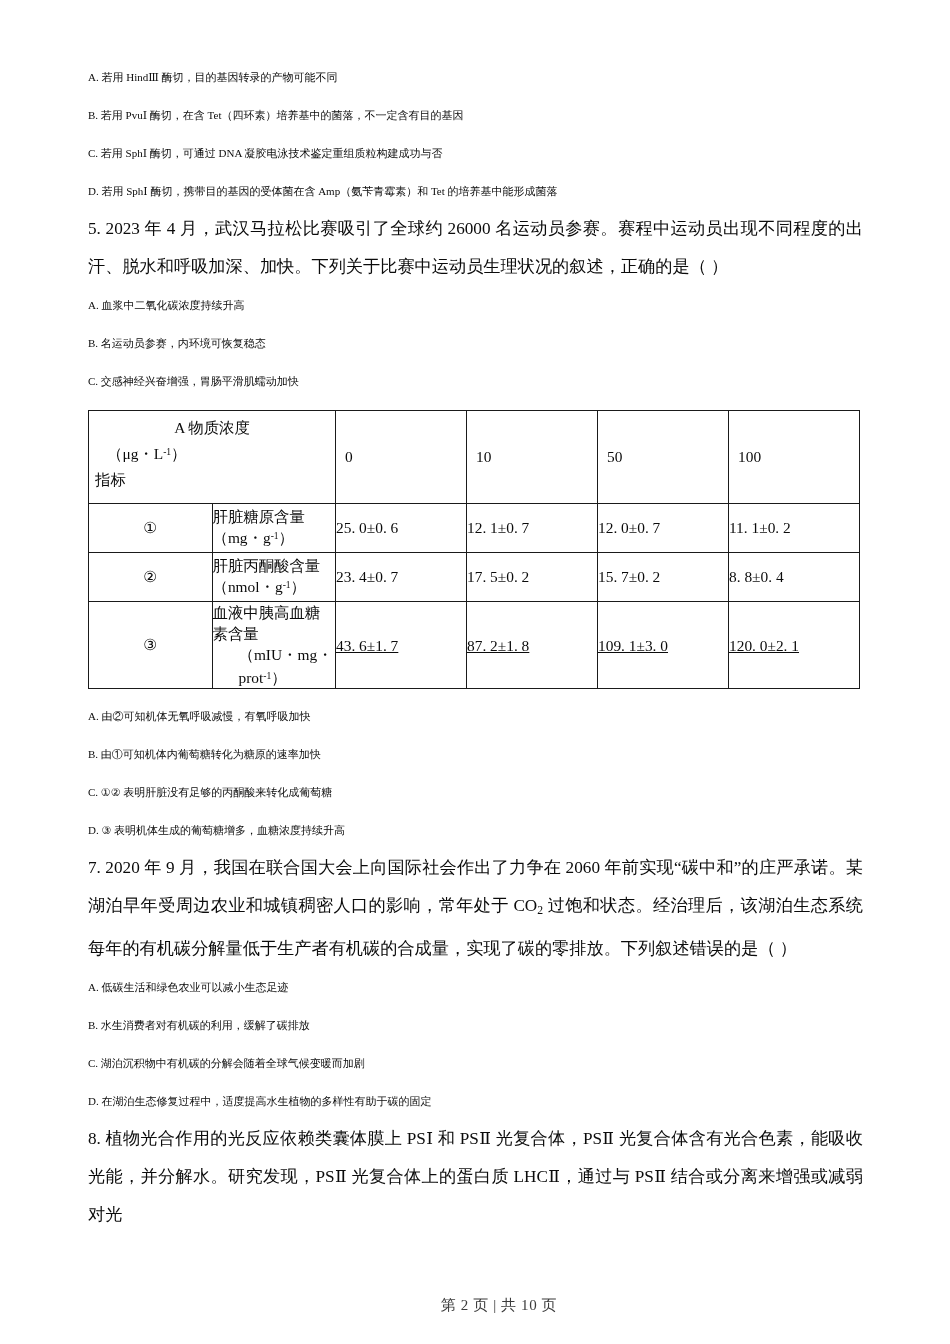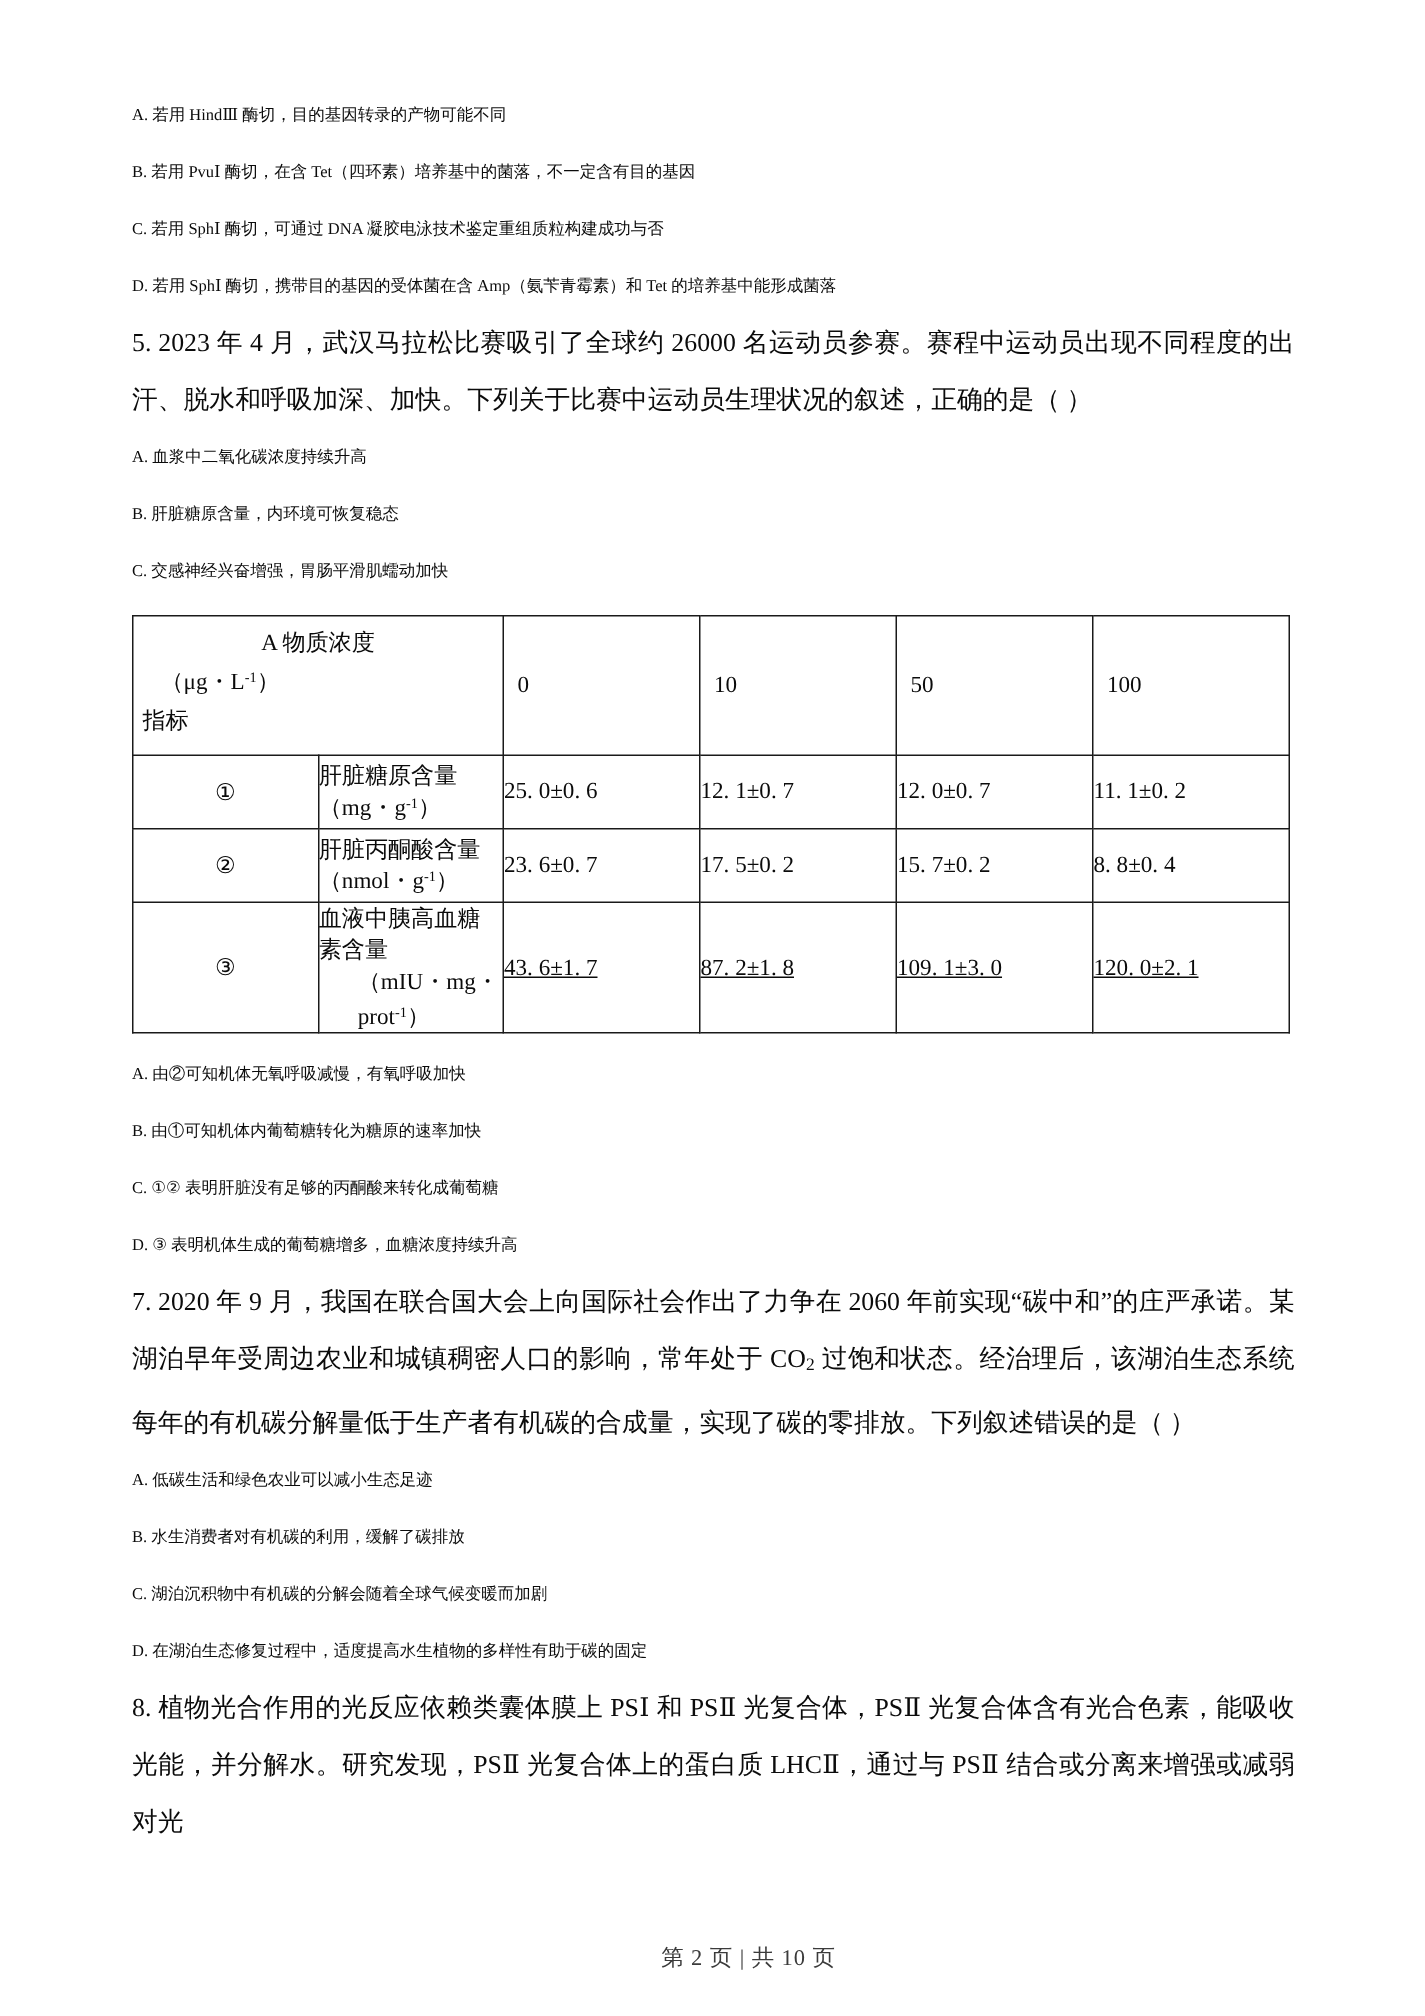--- a/index.html
+++ b/index.html
@@ -130,21 +130,21 @@
     <div>
       <p class="opt">A. 若用 HindⅢ 酶切，目的基因转录的产物可能不同</p>
       <p class="opt">B. 若用 PvuⅠ 酶切，在含 Tet（四环素）培养基中的菌落，不一定含有目的基因</p>
       <p class="opt">C. 若用 SphⅠ 酶切，可通过 DNA 凝胶电泳技术鉴定重组质粒构建成功与否</p>
       <p class="opt">D. 若用 SphⅠ 酶切，携带目的基因的受体菌在含 Amp（氨苄青霉素）和 Tet 的培养基中能形成菌落</p>
     </div>
 
     <div>
       <p class="stem stem-wide">5. 2023 年 4 月，武汉马拉松比赛吸引了全球约 26000 名运动员参赛。赛程中运动员出现不同程度的出汗、脱水和呼吸加深、加快。下列关于比赛中运动员生理状况的叙述，正确的是（      ）</p>
       <p class="opt">A. 血浆中二氧化碳浓度持续升高</p>
-      <p class="opt">B. 肝脏糖原含量，内环境可恢复稳态</p>
+      <p class="opt">B. 名运动员参赛，内环境可恢复稳态</p>
       <p class="opt">C. 交感神经兴奋增强，胃肠平滑肌蠕动加快</p>
     </div>
 
     <div>
 
       <div class="tbl-wrap">
         <table class="data">
           <tbody>
 
             <tr>
@@ -164,21 +164,21 @@
               <td class="c-label"><span>肝脏糖原含量（mg・g</span><sup>-1</sup><span>）</span></td>
               <td class="c-val">25. 0±0. 6</td>
               <td class="c-val">12. 1±0. 7</td>
               <td class="c-val">12. 0±0. 7</td>
               <td class="c-val">11. 1±0. 2</td>
             </tr>
 
             <tr class="row-1line">
               <td class="c-mark">②</td>
               <td class="c-label"><span>肝脏丙酮酸含量（nmol・g</span><sup>-1</sup><span>）</span></td>
-              <td class="c-val">23. 6±0. 7</td>
+              <td class="c-val">23. 4±0. 7</td>
               <td class="c-val">17. 5±0. 2</td>
               <td class="c-val">15. 7±0. 2</td>
               <td class="c-val">8. 8±0. 4</td>
             </tr>
 
             <tr class="row-2line">
               <td class="c-mark">③</td>
               <td class="c-label lbl-two">
                 <div>血液中胰高血糖素含量</div>
                 <div class="l2"><span>（mIU・mg・prot</span><sup>-1</sup><span>）</span></div>

